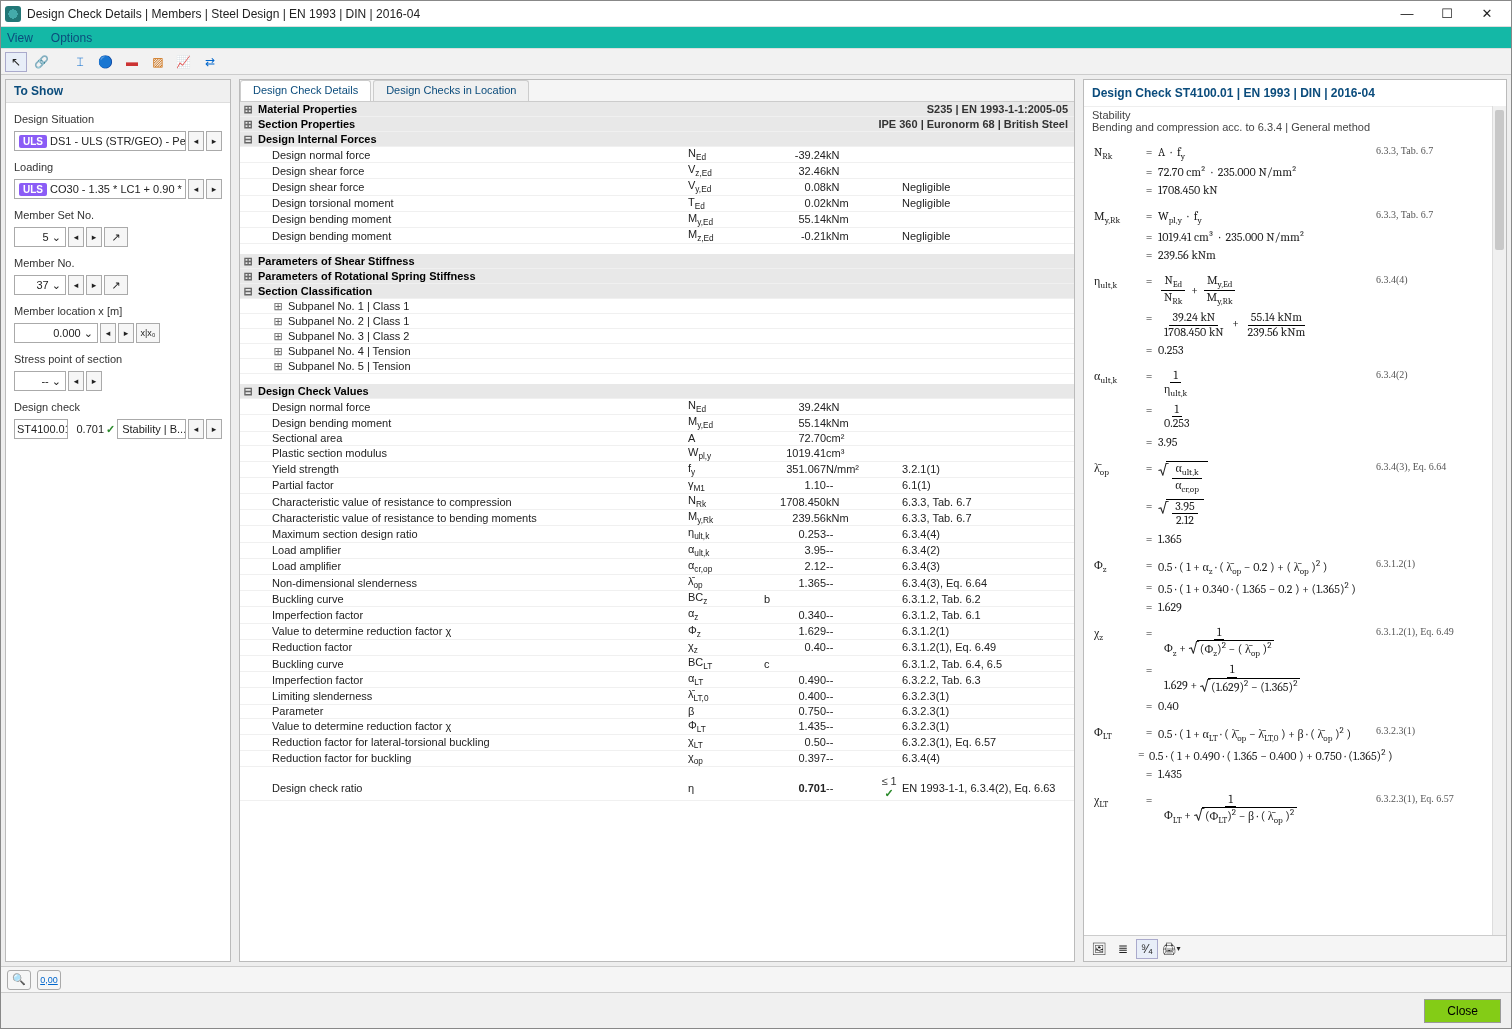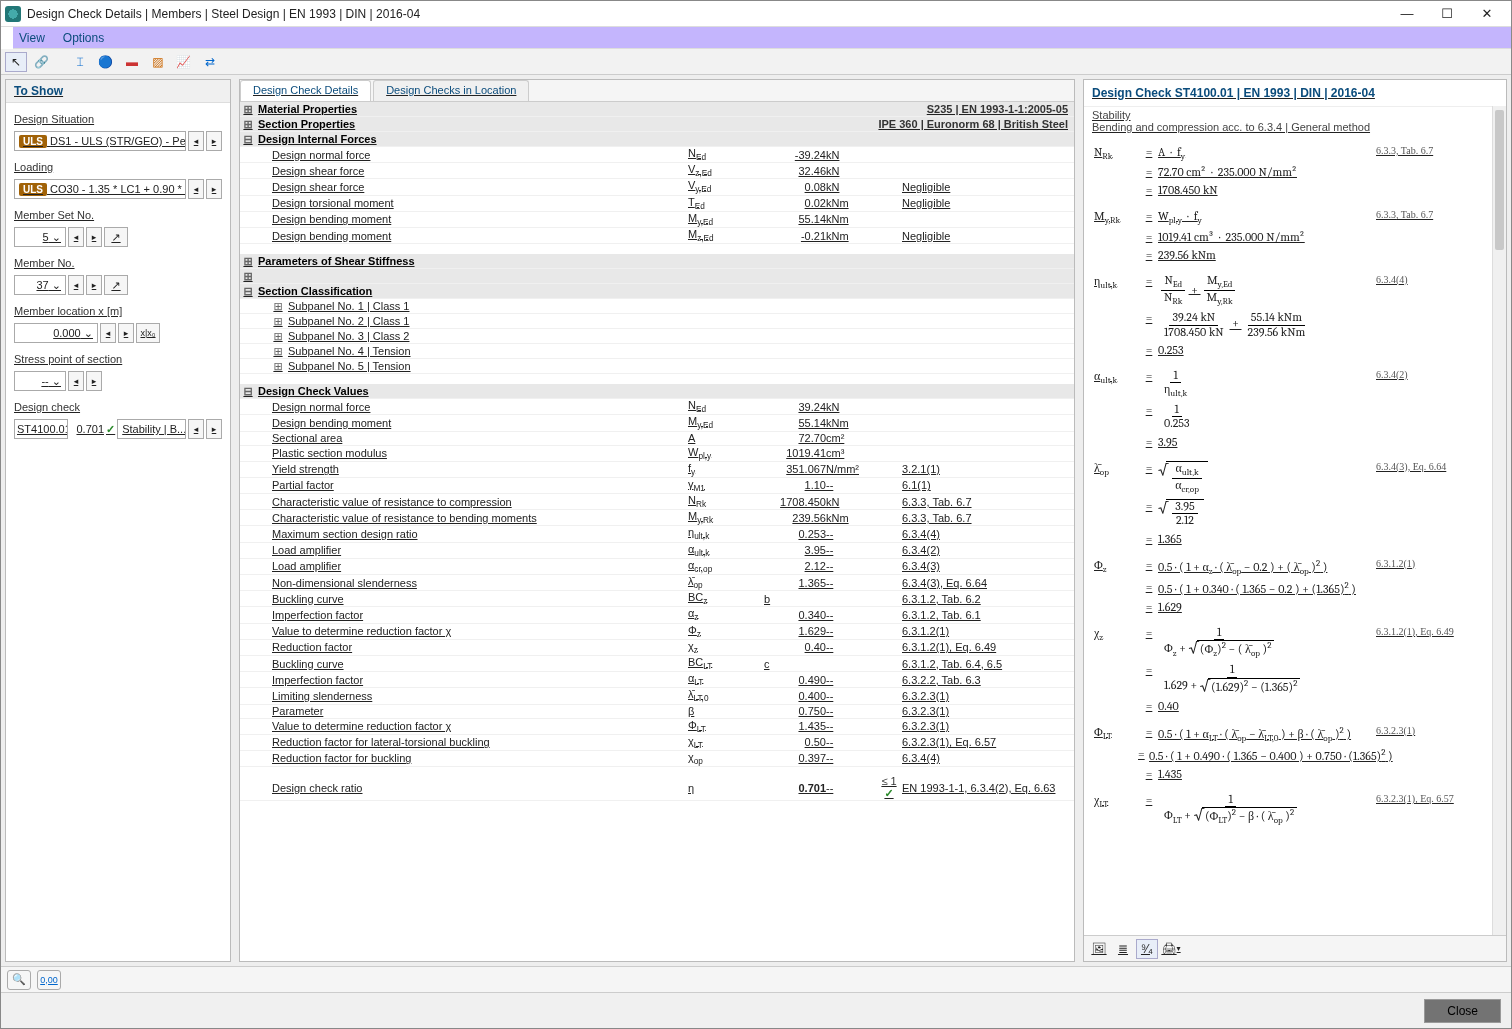--- a/index.html
+++ b/index.html
@@ -2,34 +2,34 @@
 <html><head>
 <meta charset="utf-8">
 <style>
 * { box-sizing: border-box; margin: 0; padding: 0; }
 body { font-family: "Segoe UI", Tahoma, sans-serif; font-size: 11px; background: #f0f0f0; color: #222; overflow: hidden; }
 .window { width: 1512px; height: 1029px; background: #fff; border: 1px solid #888; display: flex; flex-direction: column; }
 .titlebar { height: 26px; background: #fff; border-bottom: 1px solid #ddd; display: flex; align-items: center; padding: 0 4px; }
 .titlebar .icon { width: 16px; height: 16px; background: radial-gradient(circle, #4aa 40%, #277 42%); border-radius: 3px; margin-right: 6px; }
 .titlebar .title { flex: 1; font-size: 12px; }
 .titlebar .winbtn { width: 40px; height: 24px; text-align: center; line-height: 24px; font-size: 13px; cursor: pointer; }
-.menubar { height: 22px; background: #c4b5fd; border-bottom: 1px solid #ddd; display: flex; align-items: center; padding: 0 6px; gap: 18px; font-size: 12px; color: #0b4c7c; margin-left: 12px; }
+.menubar { height: 22px; background: #14b8a6; border-bottom: 1px solid #ddd; display: flex; align-items: center; padding: 0 6px; gap: 18px; font-size: 12px; color: #0b4c7c; }
 .toolbar { height: 26px; background: #f2f2f2; border-bottom: 1px solid #ccc; display: flex; align-items: center; padding: 0 4px; gap: 4px; }
 .tbtn { width: 22px; height: 20px; border: 1px solid transparent; display: flex; align-items: center; justify-content: center; cursor: pointer; font-size: 12px; }
 .tbtn.active { border: 1px solid #aac; background: #e8eef8; }
-.content { flex: 1; display: flex; overflow: hidden; background: #eee; text-decoration: underline; }
+.content { flex: 1; display: flex; overflow: hidden; background: #eee; }
 .panel { background: #fff; border: 1px solid #bbb; margin: 4px; display: flex; flex-direction: column; overflow: hidden; }
 .left { width: 226px; }
 .center { flex: 1; }
 .right { width: 424px; position: relative; }
 .sect-hdr { background: #f0f0f0; padding: 4px 8px; font-weight: 600; color: #0b4c7c; border-bottom: 1px solid #ddd; font-size: 12px; }
 .formbody { padding: 6px 8px; display: flex; flex-direction: column; gap: 6px; }
 .fldlabel { font-size: 11px; color: #333; margin-top: 4px; }
 .fldrow { display: flex; align-items: center; gap: 2px; }
-.tag { background: #a16207; color: #fff; font-size: 10px; padding: 1px 4px; border-radius: 2px; font-weight: 600; }
+.tag { background: #8b5cf6; color: #fff; font-size: 10px; padding: 1px 4px; border-radius: 2px; font-weight: 600; }
 .combo { flex: 1; height: 20px; border: 1px solid #aaa; background: #fff; padding: 0 4px; display: flex; align-items: center; overflow: hidden; white-space: nowrap; font-size: 11px; }
 .spinbtn { width: 16px; height: 20px; border: 1px solid #aaa; background: #f6f6f6; display: flex; align-items: center; justify-content: center; cursor: pointer; font-size: 9px; }
 .iconbtn { width: 24px; height: 20px; border: 1px solid #aaa; background: #f6f6f6; display: flex; align-items: center; justify-content: center; cursor: pointer; }
 .numbox { width: 52px; height: 20px; border: 1px solid #aaa; background: #fff; text-align: right; padding: 0 4px; display: flex; align-items: center; justify-content: flex-end; }
 .tabs { height: 22px; background: #f5f5f5; border-bottom: 1px solid #ccc; display: flex; }
 .tab { padding: 3px 12px; border: 1px solid #ccc; border-bottom: none; margin-right: 2px; background: #f0f0f0; cursor: pointer; font-size: 11px; color: #0b4c7c; border-radius: 3px 3px 0 0; }
 .tab.active { background: #fff; font-weight: 400; }
 .grid { flex: 1; overflow-y: auto; }
 .grow { display: flex; align-items: center; min-height: 14px; padding: 0; border-bottom: 1px solid #f0f0f0; }
 .grow.cat { background: #e8e8e8; font-weight: 600; }
@@ -56,21 +56,21 @@
 .frac .num { border-bottom: 1px solid #000; padding: 0 3px; }
 .frac .den { padding: 0 3px; }
 .sqrt { display: inline-flex; align-items: stretch; vertical-align: middle; }
 .sqrt::before { content: "√"; font-size: 1.3em; margin-right: -2px; }
 .sqrt .rad { border-top: 1px solid #000; padding: 0 3px; }
 sub { font-size: 0.75em; }
 sup { font-size: 0.75em; }
 .right-tools { height: 26px; border-top: 1px solid #ccc; display: flex; align-items: center; padding: 0 4px; gap: 2px; background: #f5f5f5; }
 .statusbar { height: 26px; border-top: 1px solid #ccc; background: #f5f5f5; display: flex; align-items: center; padding: 0 6px; gap: 6px; }
 .footer { height: 36px; border-top: 1px solid #ccc; background: #f0f0f0; display: flex; align-items: center; justify-content: flex-end; padding: 0 10px; }
-.closebtn { padding: 4px 22px; border: 1px solid #999; background: #737373; cursor: pointer; font-size: 12px; text-align: right; }
+.closebtn { padding: 4px 22px; border: 1px solid #999; background: #84cc16; cursor: pointer; font-size: 12px; text-align: right; }
 .check { color: #2a8a2a; font-weight: bold; }
 .scrollbar-v { position: absolute; right: 0; top: 26px; bottom: 26px; width: 14px; background: #f0f0f0; border-left: 1px solid #ddd; }
 .scrollbar-v .thumb { position: absolute; left: 2px; right: 2px; top: 4px; height: 140px; background: #c8c8c8; border-radius: 2px; }
 </style>
 </head>
 <body>
 
 <div class="window">
   <div class="titlebar">
     <div class="icon"></div>
@@ -254,20 +254,21 @@
           </div>
           <div style="height: 10px;"></div>
           <div class="grow cat">
             <span class="exp">⊞</span>
             <span class="ind" style="width:0px"></span>
             <span class="name">Parameters of Shear Stiffness</span>
           </div>
           <div class="grow cat">
             <span class="exp">⊞</span>
             <span class="ind" style="width:0px"></span>
+            <span class="name">Parameters of Rotational Spring Stiffness</span>
           </div>
           <div class="grow cat">
             <span class="exp">⊟</span>
             <span class="ind" style="width:0px"></span>
             <span class="name">Section Classification</span>
           </div>
           <div class="grow">
             <span class="exp"></span>
             <span class="ind" style="width:14px"></span>
             <span class="exp">⊞</span>

